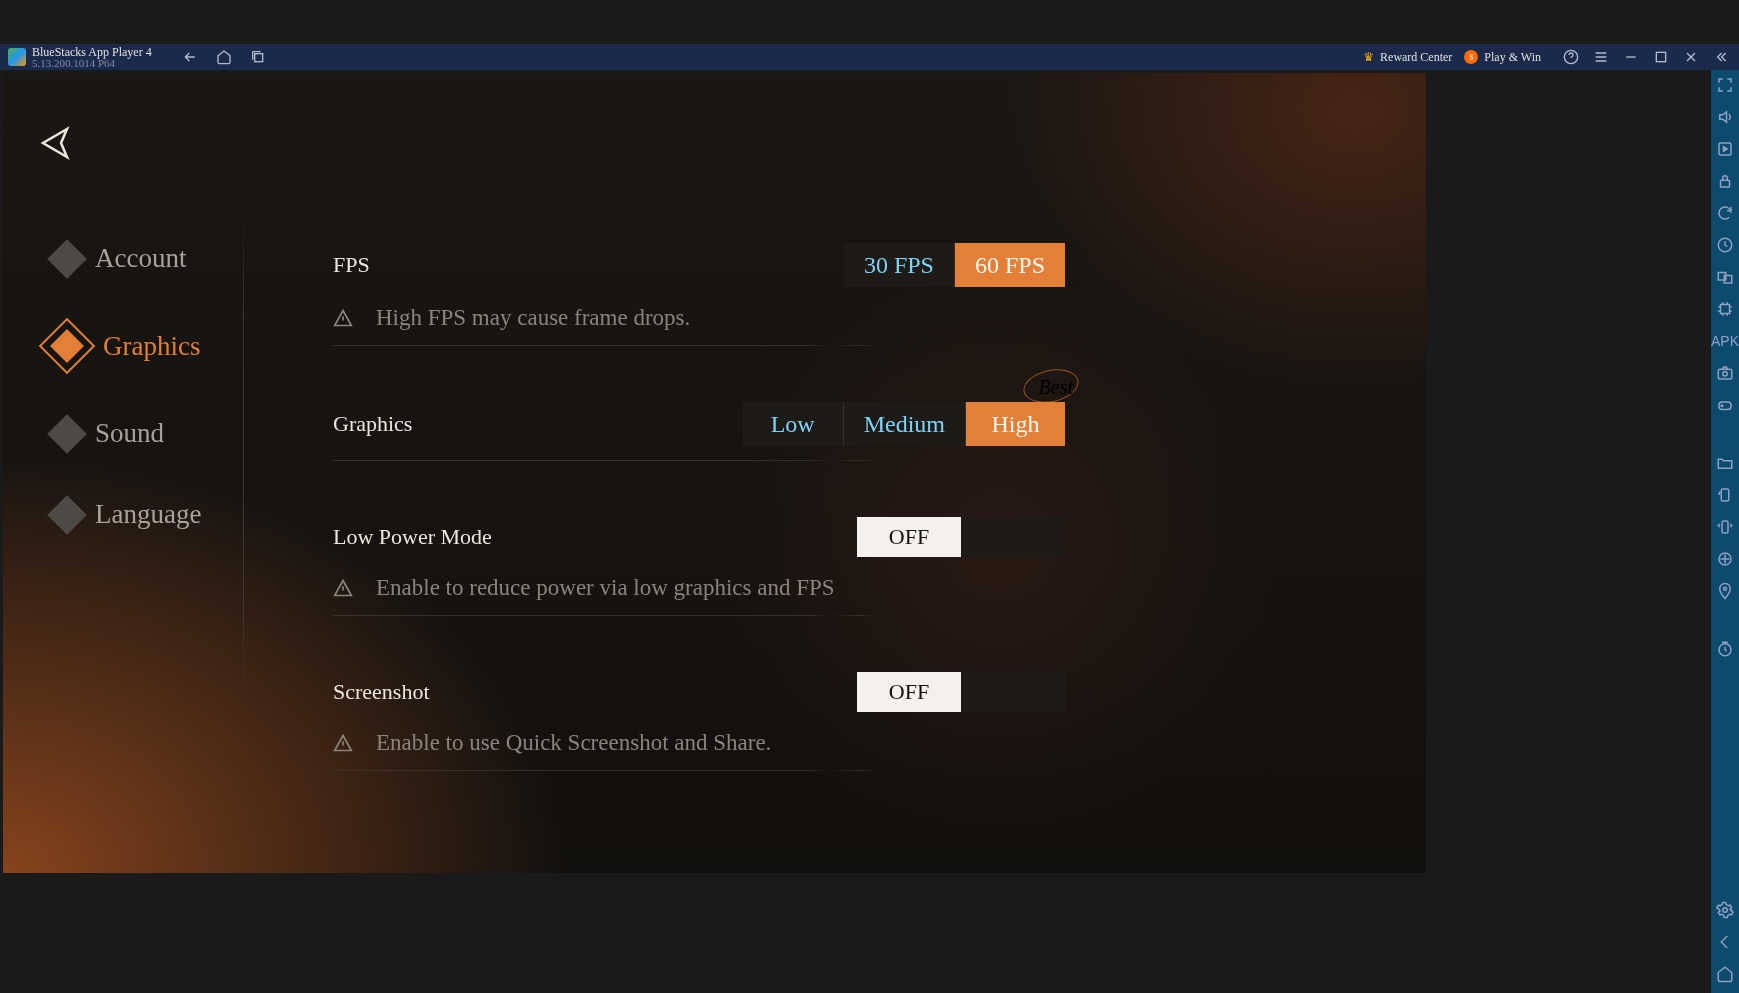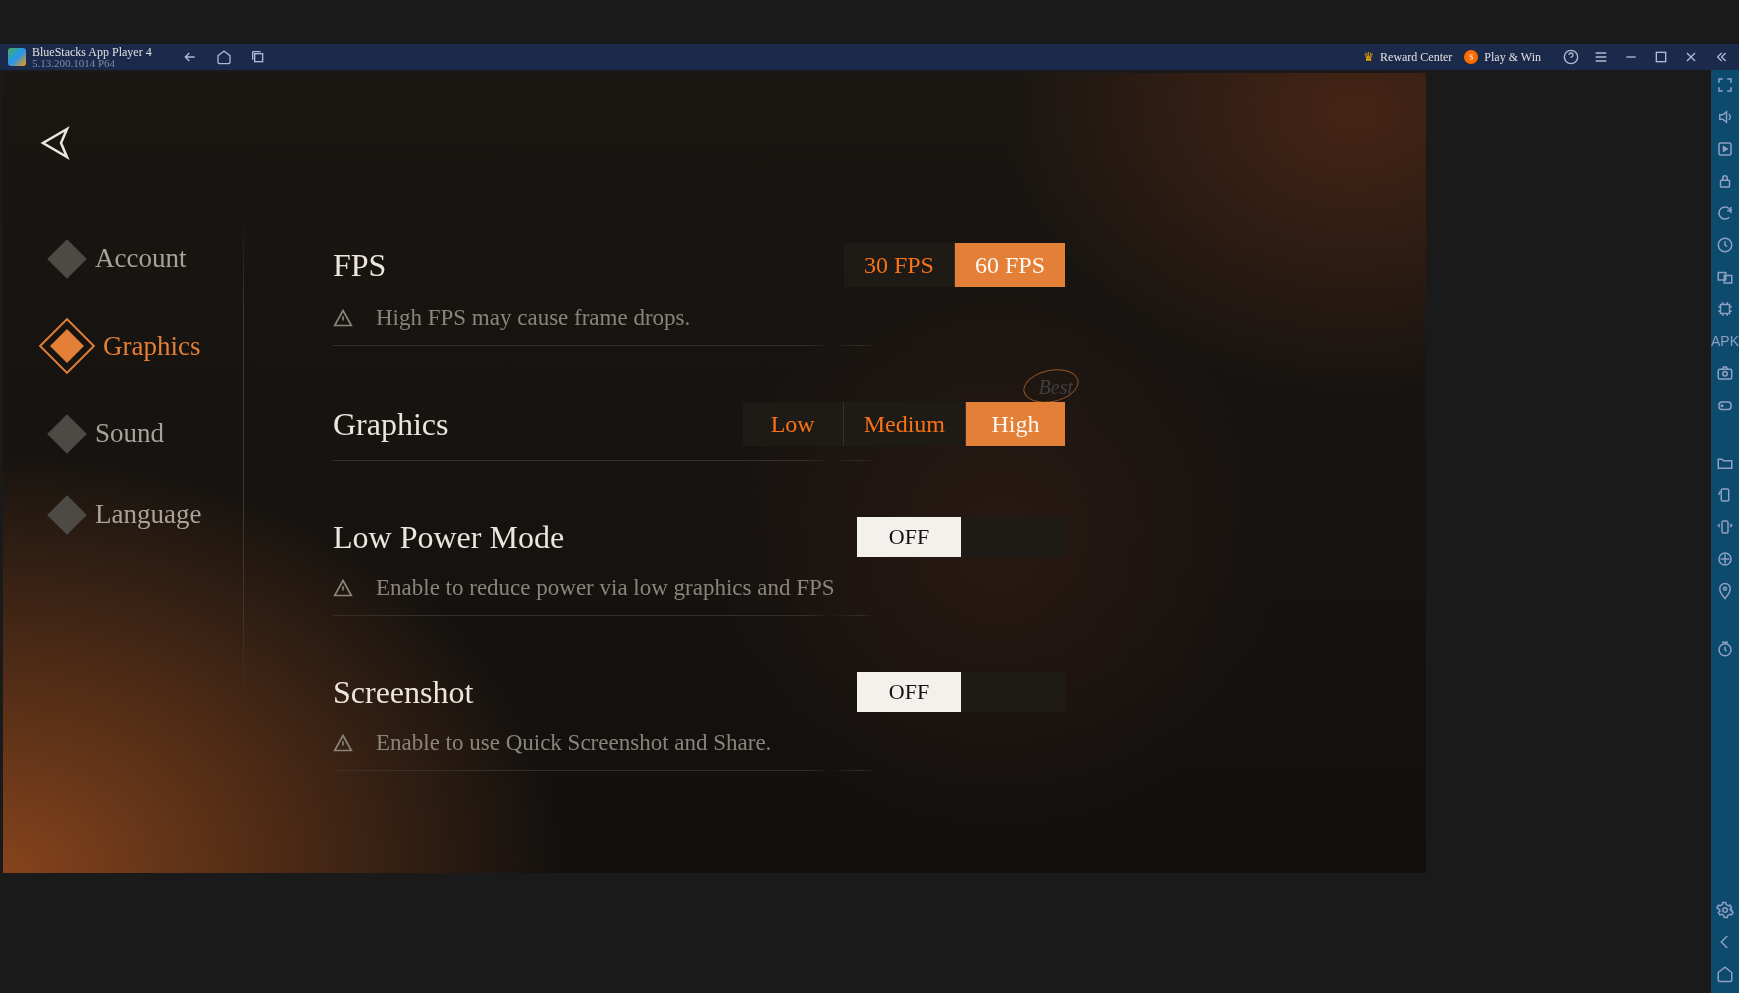--- a/index.html
+++ b/index.html
@@ -36,30 +36,30 @@
 .sidebar-item .label { font-size: 27px; color: #a8a29a; }
 .sidebar-item.active .label { color: #e37f36; }
 .sidebar-item.active .diamond-wrap { position: relative; width: 44px; height: 44px; display: flex; align-items: center; justify-content: center; margin-left: -8px; }
 .sidebar-item.active .diamond-outer { position: absolute; width: 40px; height: 40px; border: 2px solid #e37f36; transform: rotate(45deg); }
 .sidebar-item.active .diamond-inner { position: absolute; width: 24px; height: 24px; background: #e37f36; transform: rotate(45deg); }
 .sidebar-item .diamond-wrap { width: 28px; height: 28px; display: flex; align-items: center; justify-content: center; }
 
 .content { position: absolute; left: 330px; top: 170px; width: 732px; }
 .setting { margin-bottom: 56px; }
 .setting-row { display: flex; align-items: center; justify-content: space-between; }
-.setting-title { font-size: 32px; color: #ece6dc; font-weight: 500; }
+.setting-title { font-size: 22px; color: #ece6dc; font-weight: 500; }
 .setting-hint { display: flex; align-items: center; gap: 23px; margin-top: 18px; color: #8a847a; font-size: 23px; }
 .setting-hint .warn { width: 20px; height: 20px; color: #8a847a; }
 .setting-hr { margin-top: 14px; height: 1px; background: linear-gradient(to right, #3a352f 65%, transparent 68%, #3a352f 72%, transparent 74%); opacity: 0.8; }
 
 .segmented { display: flex; background: #1e1a16; height: 44px; }
-.segmented .seg { display: flex; align-items: center; justify-content: center; padding: 0 20px; min-width: 100px; font-size: 24px; color: #f97316; cursor: pointer; position: relative; border-left: 1px solid #34302a; }
+.segmented .seg { display: flex; align-items: center; justify-content: center; padding: 0 20px; min-width: 100px; font-size: 24px; color: #7dd3fc; cursor: pointer; position: relative; border-left: 1px solid #34302a; }
 .segmented .seg:first-child { border-left: none; }
 .segmented .seg.active { background: #e37f36; color: #fff9f2; }
-.seg .best { position: absolute; top: -26px; right: -8px; color: #404040; font-size: 20px; font-style: italic; }
+.seg .best { position: absolute; top: -26px; right: -8px; color: #000000; font-size: 20px; font-style: italic; }
 .seg .best-oval { position: absolute; top: -32px; right: -14px; width: 56px; height: 32px; border: 1px solid rgba(227,127,54,0.6); border-radius: 50%; transform: rotate(-12deg); }
 
 .toggle { display: flex; width: 208px; height: 40px; background: #1e1a16; cursor: pointer; }
 .toggle .half { flex: 1; display: flex; align-items: center; justify-content: center; font-size: 22px; font-family: Liberation Serif, serif; font-weight: 500; }
 .toggle .half.on { background: #f4f1ec; color: #111; }
 .toggle .half.off { color: #f4f1ec00; }
 
 .side-toolbar { position: absolute; right: 0; top: 0; width: 28px; height: 967px; background: #0c4a6e; display: flex; flex-direction: column; align-items: center; padding-top: 6px; gap: 14px; }
 .side-toolbar .tic { width: 18px; height: 18px; color: #8fa0c2; cursor: pointer; display: flex; align-items: center; justify-content: center; font-family: Arial, sans-serif; font-size: 14px; }
 .side-toolbar .tspacer { flex: 1; }

